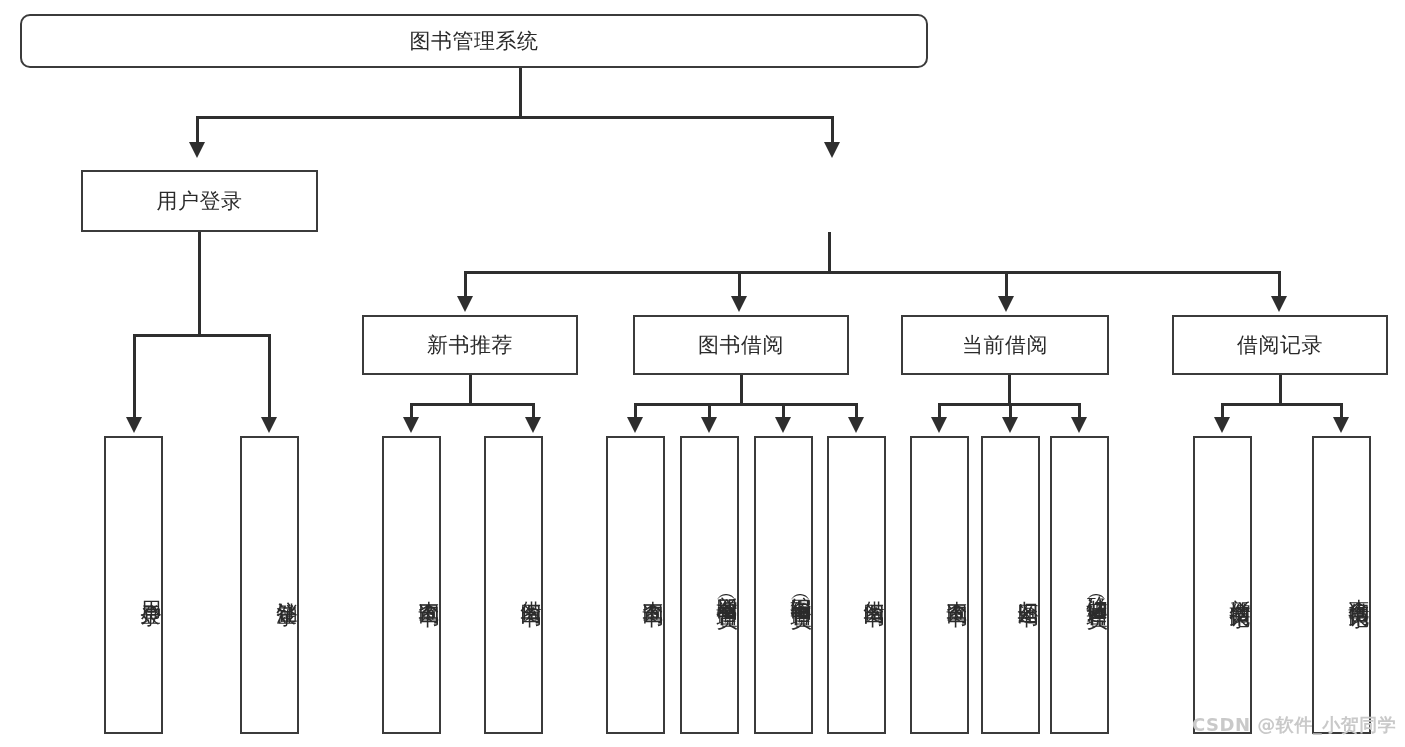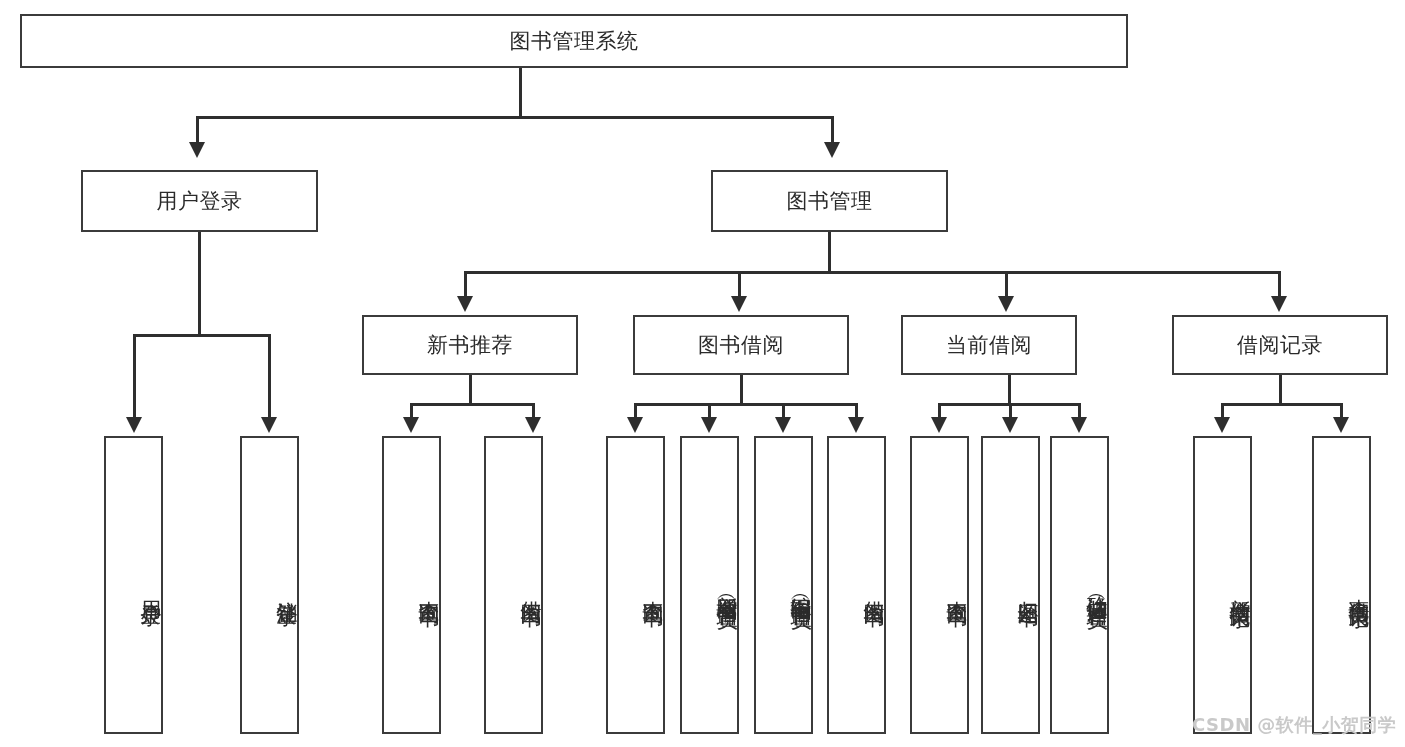--- a/index.html
+++ b/index.html
@@ -67,38 +67,35 @@
     color: #c9c9c9;
     white-space: nowrap;
     letter-spacing: 0.5px;
   }
 </style>
 </head>
 <body>
 
 <div id="canvas">
 
-  <div class="node horiz" style="left:20px; top:14px; width:1108px; height:54px;">
+  <div class="node horiz" style="left:20px; top:14px; width:908px; height:54px;border-radius:10px;">
     <span>图书管理系统</span>
   </div>
 
   <div class="edge vline" style="left:519px; top:68px; width:3px; height:48px;"></div>
 
   <div class="edge hline" style="left:196px; top:116px; width:638px; height:3px;"></div>
 
   <div class="edge vline" style="left:196px; top:116px; width:3px; height:27px;"></div>
   <div class="arrow" style="left:189px; top:142px;"></div>
   <div class="edge vline" style="left:831px; top:116px; width:3px; height:27px;"></div>
   <div class="arrow" style="left:824px; top:142px;"></div>
 
   <div class="node horiz" style="left:81px; top:170px; width:237px; height:62px;">
     <span>用户登录</span>
-  </div>
-  <div class="node horiz" style="left:711px; top:170px; width:237px; height:62px;">
-    <span>图书管理</span>
   </div>
 
   <div class="edge vline" style="left:198px; top:232px; width:3px; height:104px;"></div>
   <div class="edge hline" style="left:133px; top:334px; width:138px; height:3px;"></div>
   <div class="edge vline" style="left:133px; top:334px; width:3px; height:84px;"></div>
   <div class="arrow" style="left:126px; top:417px;"></div>
   <div class="edge vline" style="left:268px; top:334px; width:3px; height:84px;"></div>
   <div class="arrow" style="left:261px; top:417px;"></div>
 
   <div class="edge vline" style="left:828px; top:232px; width:3px; height:41px;"></div>
@@ -111,21 +108,21 @@
   <div class="arrow" style="left:998px; top:296px;"></div>
   <div class="edge vline" style="left:1278px; top:271px; width:3px; height:26px;"></div>
   <div class="arrow" style="left:1271px; top:296px;"></div>
 
   <div class="node horiz" style="left:633px; top:315px; width:216px; height:60px;">
     <span>图书借阅</span>
   </div>
   <div class="node horiz" style="left:362px; top:315px; width:216px; height:60px;">
     <span>新书推荐</span>
   </div>
-  <div class="node horiz" style="left:901px; top:315px; width:176px; height:60px;">
+  <div class="node horiz" style="left:901px; top:315px; width:208px; height:60px;">
     <span>当前借阅</span>
   </div>
   <div class="node horiz" style="left:1172px; top:315px; width:216px; height:60px;font-family:Liberation Mono, monospace;">
     <span>借阅记录</span>
   </div>
 
   <div class="edge vline" style="left:469px; top:375px; width:3px; height:30px;"></div>
   <div class="edge hline" style="left:410px; top:403px; width:125px; height:3px;"></div>
   <div class="edge vline" style="left:410px; top:403px; width:3px; height:15px;"></div>
   <div class="arrow" style="left:403px; top:417px;"></div>

